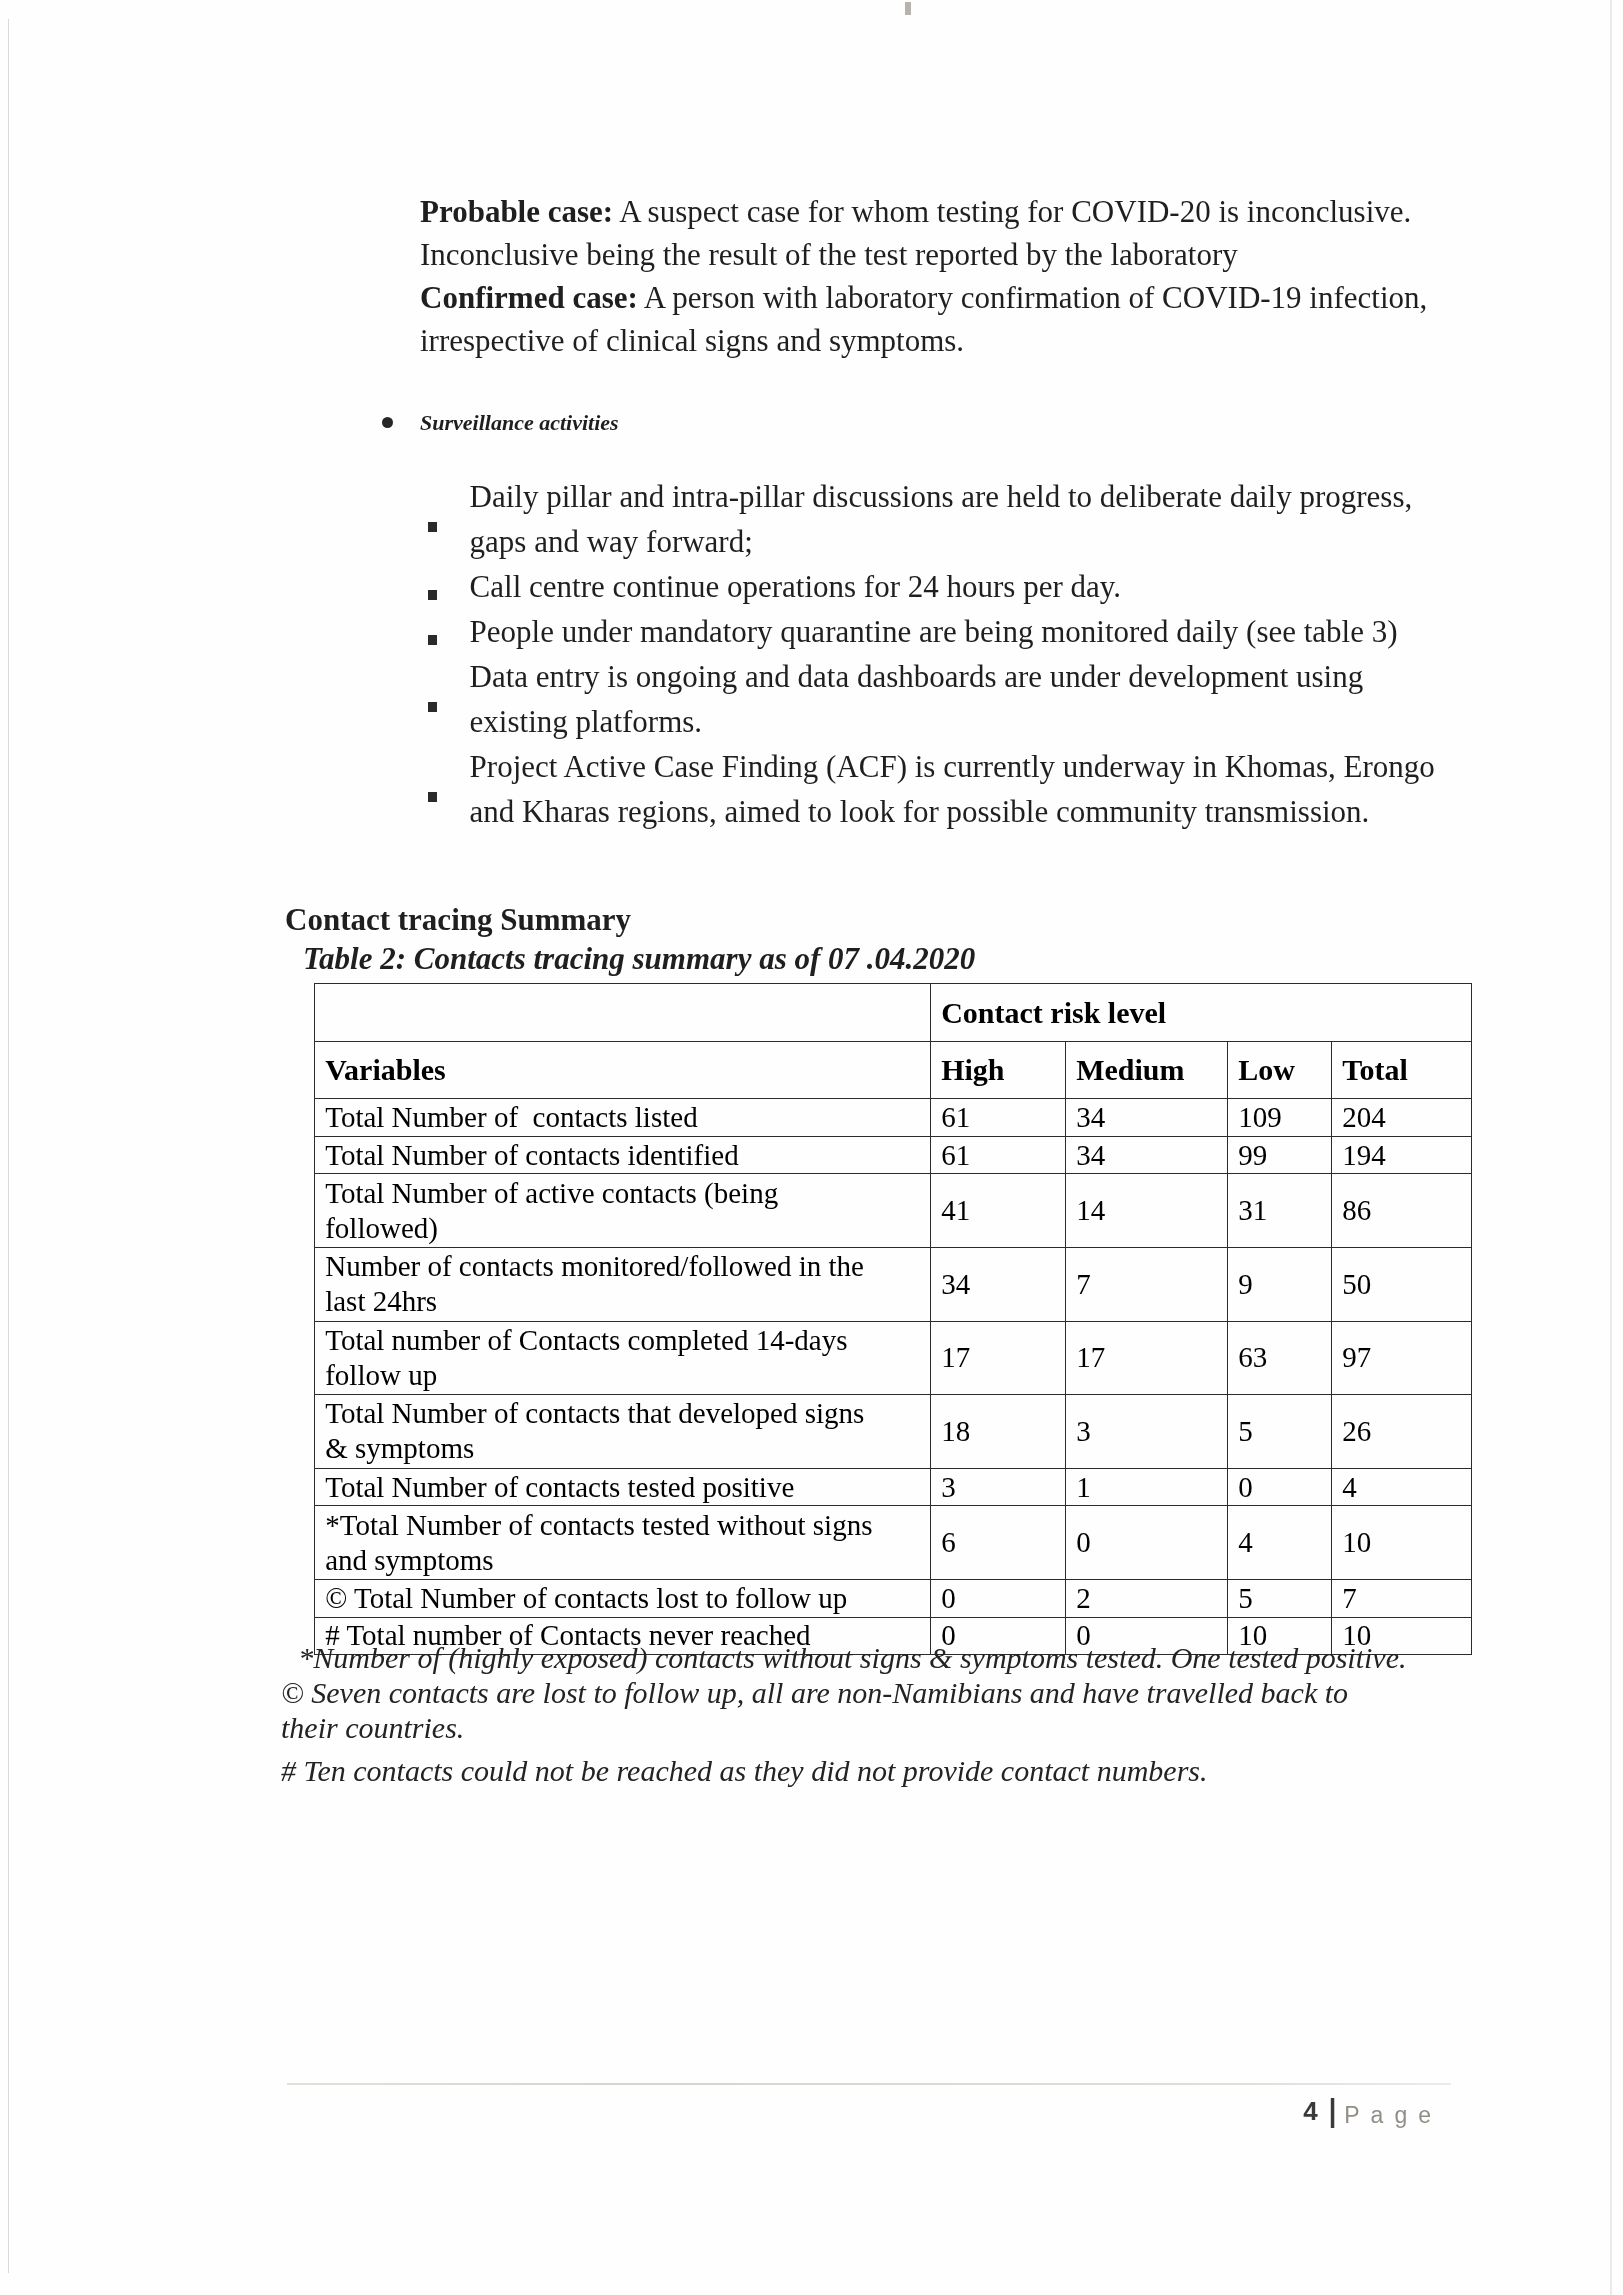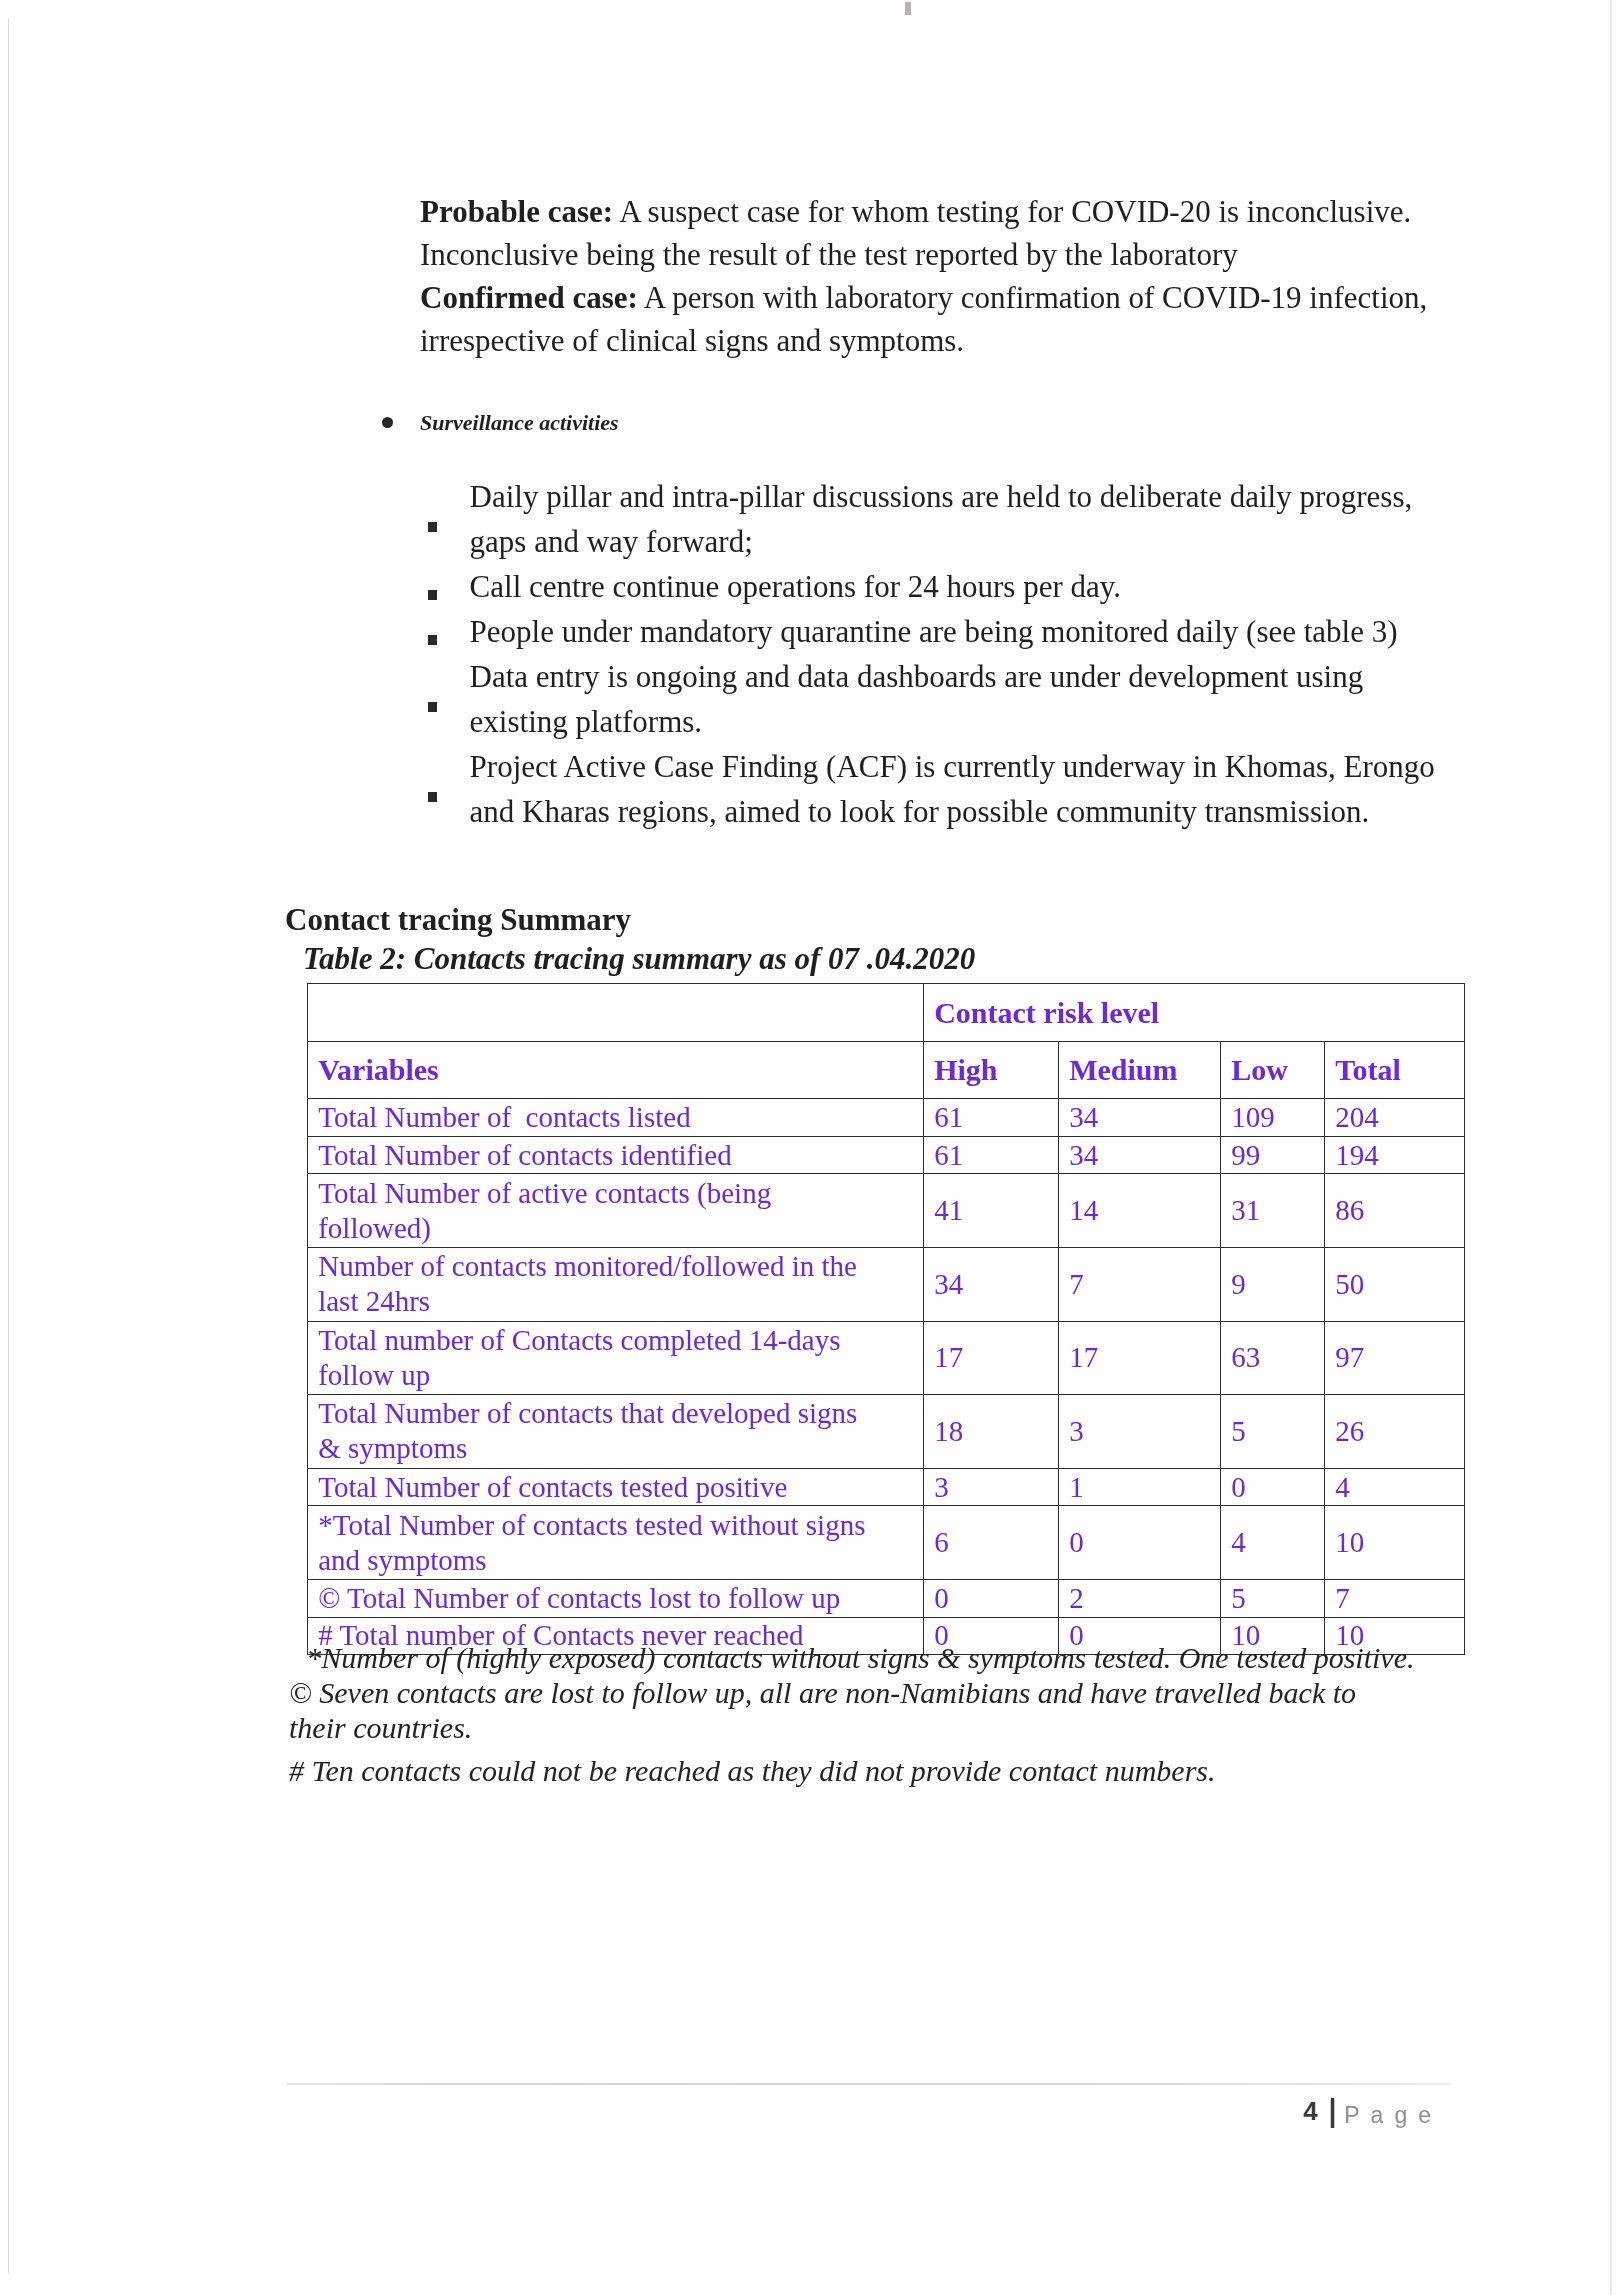--- a/index.html
+++ b/index.html
@@ -31,42 +31,42 @@
   .bullet-item{display:flex;align-items:center;}
   .sq-icon{flex:0 0 auto;width:8.6px;height:10.2px;background:#2a2a2a;margin-top:16.5px;}
   .bullet-text{margin-left:33px;font-size:31px;line-height:45px;white-space:pre-line;}
 
   
   .summary-heading{position:absolute;left:285px;top:902px;font-size:31px;font-weight:bold;white-space:nowrap;}
   .table-caption{position:absolute;left:303px;top:941px;font-size:31px;font-weight:bold;font-style:italic;white-space:nowrap;}
 
   
   table.ct{
-    position:absolute;left:307px;top:983px;
+    position:absolute;left:314px;top:983px;
     width:1158px;table-layout:fixed;
     border-collapse:collapse;
-    font-size:29px;color:#6d28d9;
+    font-size:29px;color:#000000;
   }
   table.ct td, table.ct th{
     border:1.6px solid #2b2b2b;
     padding:0.8px 6.3px 0.8px 10.2px;
     vertical-align:middle;
     text-align:left;
     line-height:35px;
     overflow:hidden;
   }
   table.ct .group-row td{height:55px;}
   table.ct .group-h{font-weight:bold;font-size:30px;}
   table.ct .head-row th{height:55px;font-weight:bold;font-size:30px;}
   table.ct td.lbl{white-space:pre-wrap;}
   tr.h1 td{height:35px;}
   tr.h2 td{height:71px;}
 
   
-  .footnotes{position:absolute;left:289px;top:1640px;font-size:30px;font-style:italic;line-height:35px;color:#232323;}
+  .footnotes{position:absolute;left:281px;top:1640px;font-size:30px;font-style:italic;line-height:35px;color:#232323;}
   .fn{white-space:pre-line;}
   .fn1{margin-left:17.3px;}
   .fn3{margin-top:7.9px;}
 
   
   .footer-rule{position:absolute;left:287px;top:2083px;width:1164px;height:1.6px;
     background:linear-gradient(90deg,#e3e0da 0%,#d7d4ce 30%,#dcd9d3 55%,#e0ddd7 80%,#eceae5 100%);}
   .page-footer{position:absolute;top:2094px;right:181px;display:flex;align-items:center;
     font-family:"Liberation Sans", sans-serif;}
   .pg-num{font-size:26px;color:#3a3a3a;font-weight:bold;}

